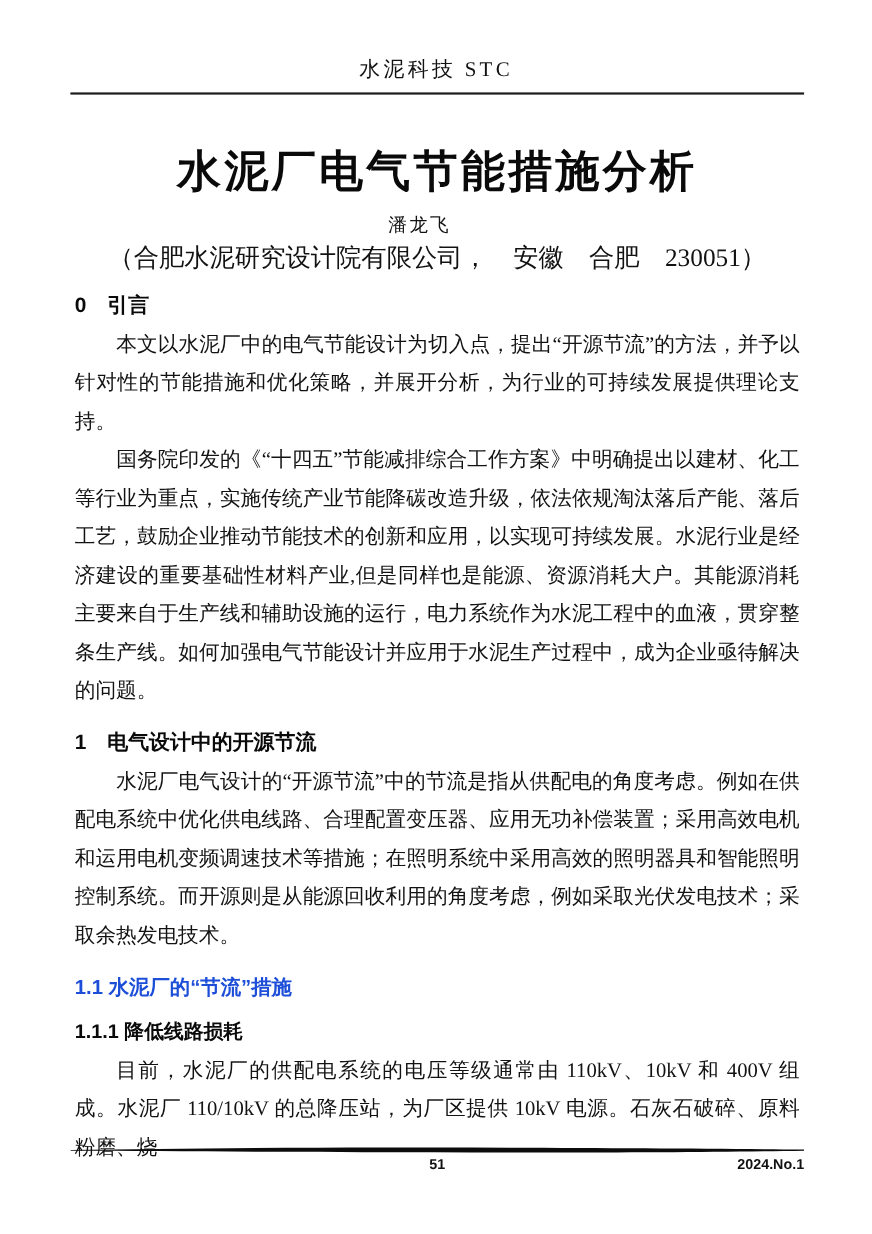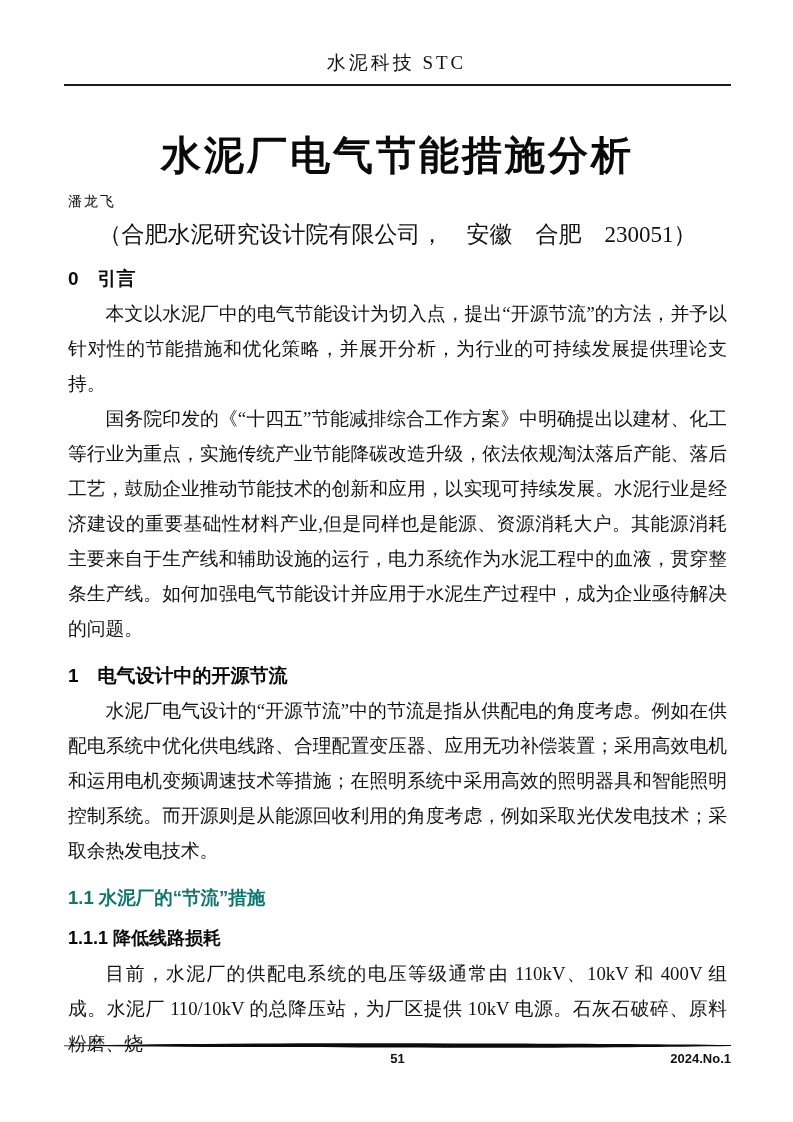--- a/index.html
+++ b/index.html
@@ -35,22 +35,23 @@
     margin: 0;
     text-align: center;
     font-family: "Liberation Sans", "DejaVu Sans", sans-serif;
     font-weight: bold;
     font-size: 40px;
     letter-spacing: 3px;
     color: #0a0a0a;
   }
   .author {
     position: absolute;
-    top: 193px; left: 68px; width: 659px;
-    font-size: 14px;
+    top: 193px; left: 52px; width: 659px;
+    text-align: center;
+    font-size: 17px;
     letter-spacing: 2px;
   }
   .affiliation {
     position: absolute;
     top: 219px; left: 68px; width: 659px;
     text-align: center;
     font-size: 23px;
   }
 
   
@@ -75,21 +76,21 @@
     color: #0a0a0a;
   }
   .sec-heading.spaced { margin-top: 12px; }
   .sub-heading {
     margin: 12px 0 0 0;
     font-family: "Liberation Sans", "DejaVu Sans", sans-serif;
     font-weight: bold;
     font-size: 18.5px;
     line-height: 35px;
     text-align: left;
-    color: #0f766e;
+    color: #1d4ed8;
   }
   .subsub-heading {
     margin: 6px 0 0 0;
     font-family: "Liberation Sans", "DejaVu Sans", sans-serif;
     font-weight: bold;
     font-size: 18px;
     line-height: 35px;
     text-align: left;
     color: #0a0a0a;
   }

